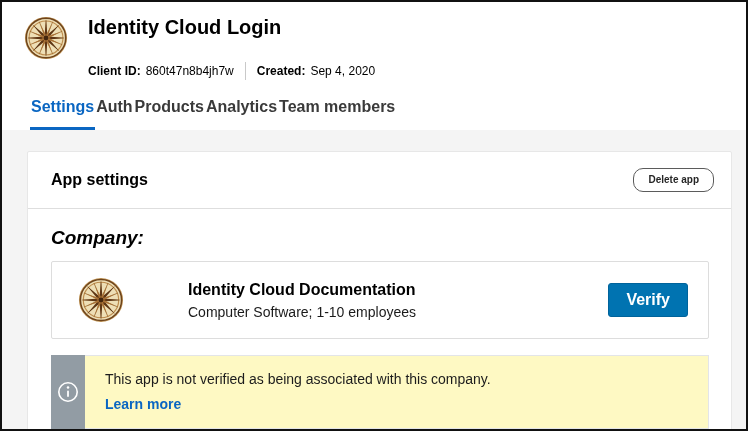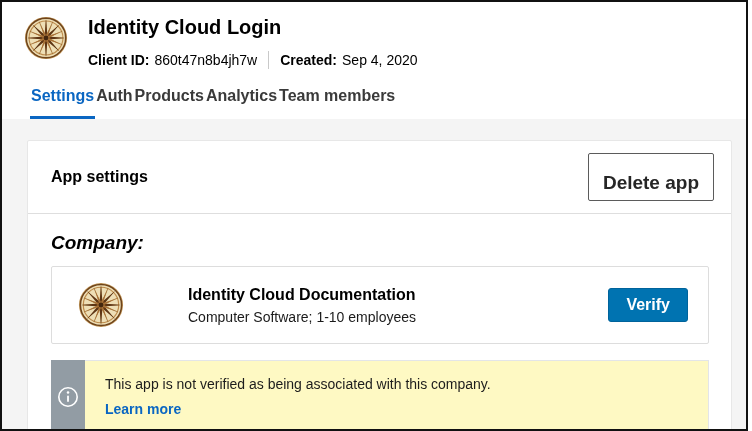--- a/index.html
+++ b/index.html
@@ -14,21 +14,21 @@
     display: flex; flex-direction: column;
   }
 
   
   .app-header { background: #fff; padding: 13px 22px 0 22px; }
   .header-top { display: flex; align-items: flex-start; }
   .logo-wrap { width: 44px; height: 44px; flex: 0 0 auto; margin-top: 1px; }
   .logo-wrap svg { width: 44px; height: 44px; display: block; }
   .title-block { margin-left: 20px; }
   .app-title { font-size: 20px; font-weight: 700; color: #000; line-height: 1.2; }
-  .app-meta { margin-top: 12px; font-size: 14px; color: #000; display: flex; align-items: center; justify-content: center; }
+  .app-meta { margin-top: 23px; font-size: 12px; color: #000; display: flex; align-items: center; justify-content: center; }
   .meta-label { font-weight: 700; margin-right: 5px; }
   .meta-sep { display: inline-block; width: 1px; height: 18px; background: #c9c9c9; margin: 0 11px; }
 
   
   .tabs { display: flex; margin: 16px 0 0 6px; }
   .tab {
     font-size: 16px; font-weight: 700; color: #3a3a3a;
     padding: 2px 1px 11px 1px; cursor: pointer;
     border-bottom: 3px solid transparent; background: none; border-top: none; border-left: none; border-right: none;
     font-family: "Liberation Sans", sans-serif;
@@ -46,23 +46,23 @@
   }
   .card-header {
     display: flex; align-items: center; justify-content: space-between;
     padding: 12px 17px 12px 23px;
     border-bottom: 1px solid #dedede;
     min-height: 57px;
   }
   .card-title { font-size: 16px; font-weight: 700; color: #000; }
   .delete-btn {
     background: #fff; color: #262626;
-    border: 1.5px solid #5b5b5b; border-radius: 2px;
-    font-size: 19px; font-weight: 700;
-    padding: 18px 14px 6px 14px; cursor: pointer;
+    border: 1.5px solid #5b5b5b; border-radius: 10px;
+    font-size: 10px; font-weight: 700;
+    padding: 5px 14px 6px 14px; cursor: pointer;
     font-family: "Liberation Sans", sans-serif;
   }
 
   .card-body { padding: 18px 22px 24px 23px; }
   .company-label { font-size: 19px; font-weight: 700; color: #000; font-style: italic; }
 
   .company-box {
     margin-top: 12px;
     border: 1px solid #ddd; border-radius: 2px;
     background: #fff;

